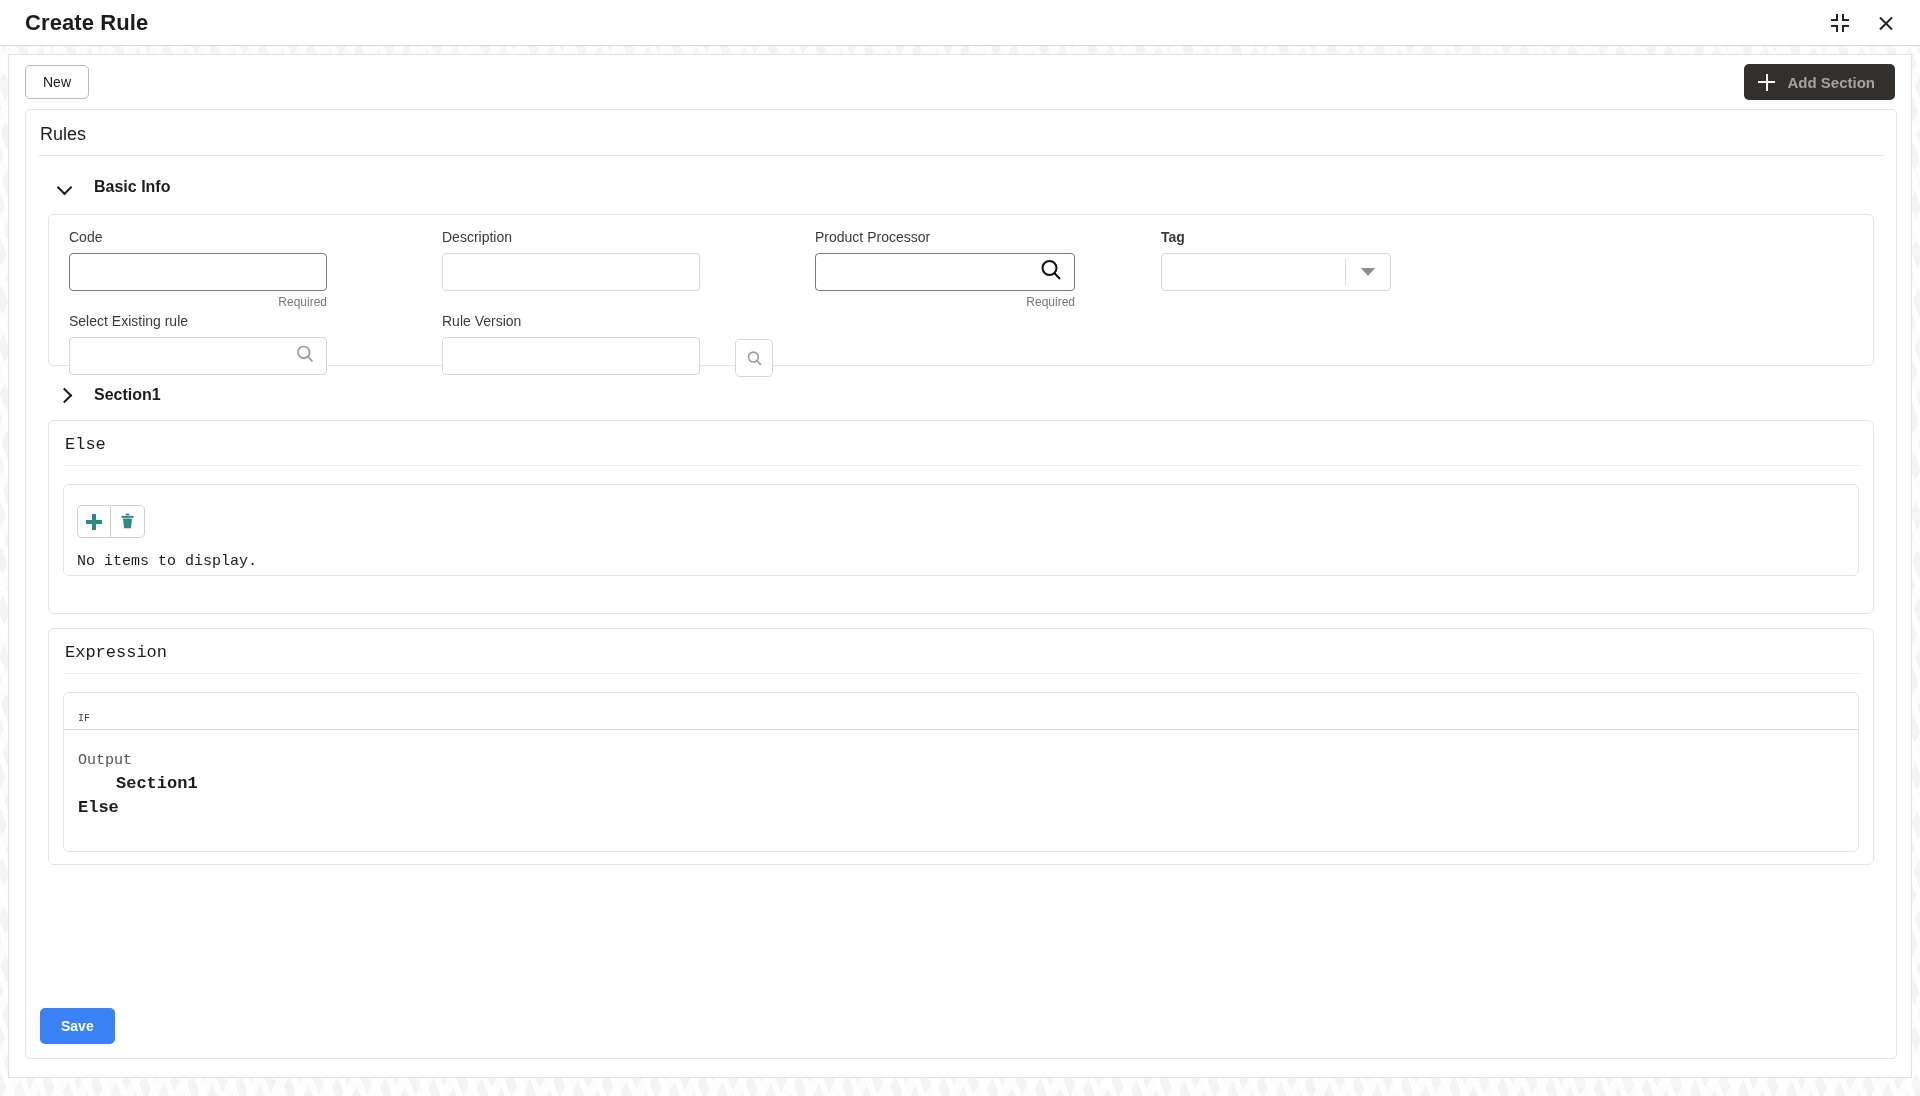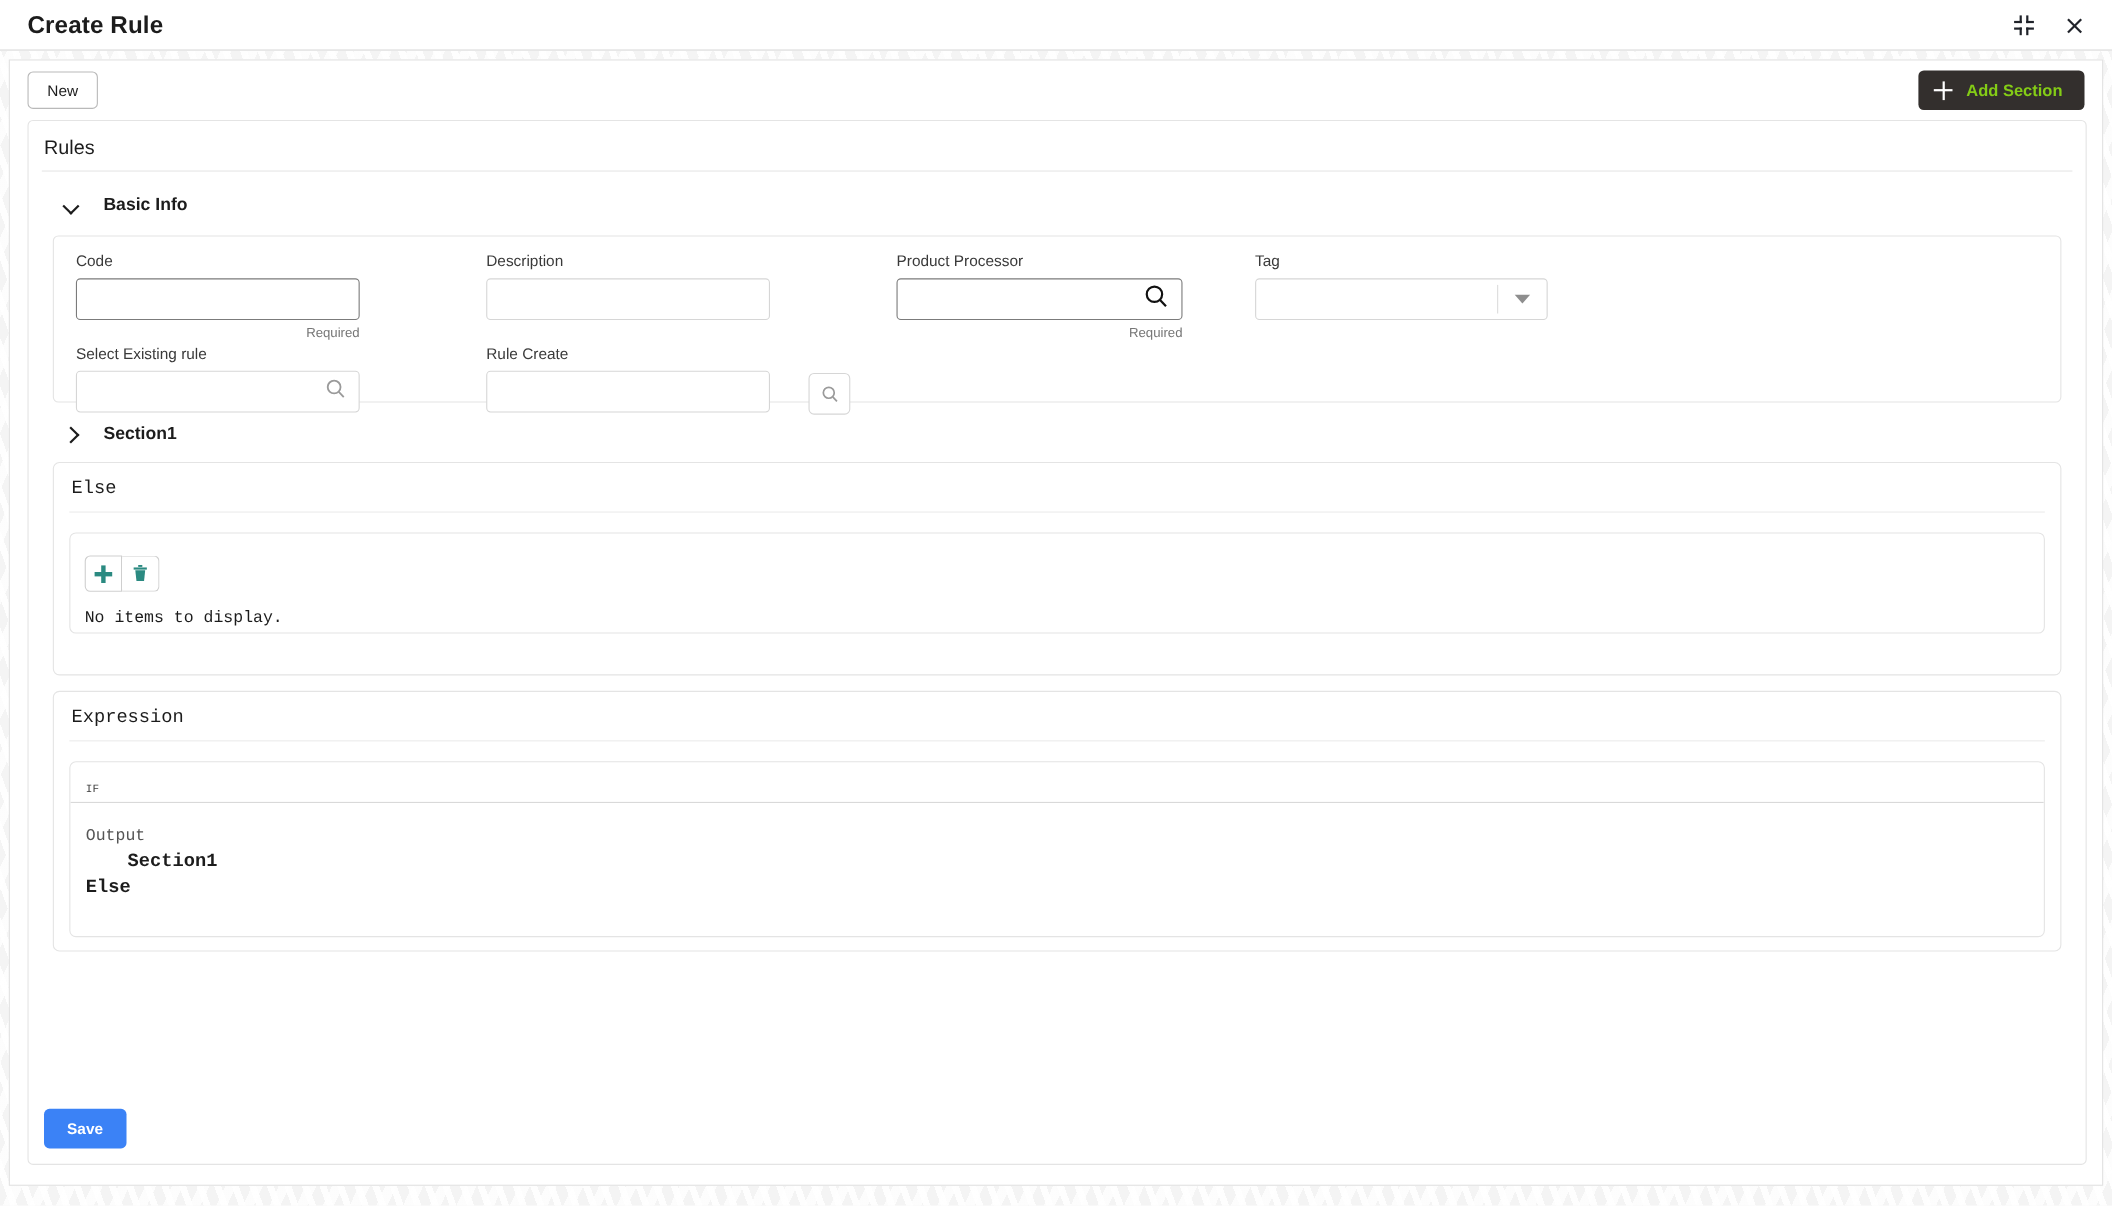--- a/index.html
+++ b/index.html
@@ -61,21 +61,21 @@
     position: relative; height: 54px; padding: 0 16px;
     display: flex; align-items: center;
   }
   .btn-new {
     height: 34px; padding: 0 17px; background: #ffffff; border: 1px solid #b9b9b9;
     border-radius: 5px; font-size: 14px; color: #1c1c1c; cursor: pointer;
     font-family: "Liberation Sans", sans-serif;
   }
   .btn-add-section {
     margin-left: auto; height: 36px; padding: 0 20px 0 14px;
-    background: #332f2d; color: #84cc16; border: none; border-radius: 5px;
+    background: #332f2d; color: #a3a3a3; border: none; border-radius: 5px;
     display: flex; align-items: center; gap: 12px; cursor: pointer;
     font-size: 15px; font-weight: bold; font-family: "Liberation Sans", sans-serif;
   }
   .plus-glyph { position: relative; width: 17px; height: 17px; }
   .plus-glyph:before, .plus-glyph:after { content:""; position:absolute; background:#fff; }
   .plus-glyph:before { left: 50%; top: 0; width: 2px; height: 17px; transform: translateX(-50%); }
   .plus-glyph:after  { top: 50%; left: 0; height: 2px; width: 17px; transform: translateY(-50%); }
 
   
   .rules-panel {
@@ -258,21 +258,21 @@
             <span class="mag">
               <svg width="24" height="24" viewBox="0 0 24 24" fill="none" stroke="#111" stroke-width="2">
                 <circle cx="10.5" cy="10" r="7"></circle>
                   <line x1="15.6" y1="15.2" x2="21" y2="21"></line>
               </svg>
             </span>
           </div>
           <div class="required">Required</div>
         </div>
 
-        <div class="field" style="width:266px; margin-left:66px;">
+        <div class="field" style="width:230px; margin-left:86px;font-weight:bold;">
           <label class="field-label">Tag</label>
           <div class="select-wrap">
             <div class="select-box">
               <span style="padding-left:10px;font-size:14px;"></span>
               <span class="select-divider"></span>
               <span class="caret">
                   <i></i>
                 </span>
             </div>
           </div>
@@ -287,21 +287,21 @@
             <span class="mag">
               <svg width="20" height="20" viewBox="0 0 24 24" fill="none" stroke="#9a9a9a" stroke-width="2">
                 <circle cx="10.5" cy="10" r="7"></circle>
                   <line x1="15.6" y1="15.2" x2="21" y2="21"></line>
               </svg>
             </span>
           </div>
         </div>
 
         <div class="field" style="width:258px; margin-left:115px;">
-          <label class="field-label">Rule Create</label>
+          <label class="field-label">Rule Version</label>
           <input class="tf light" type="text" placeholder="" style="">
         </div>
 
         <div class="field" style="margin-left:35px; padding-top:26px;">
           <div class="sq-search-btn">
             <svg width="17" height="17" viewBox="0 0 24 24" fill="none" stroke="#9a9a9a" stroke-width="2.2">
               <circle cx="10.5" cy="10" r="7"></circle>
                 <line x1="15.6" y1="15.2" x2="21" y2="21"></line>
             </svg>
           </div>

